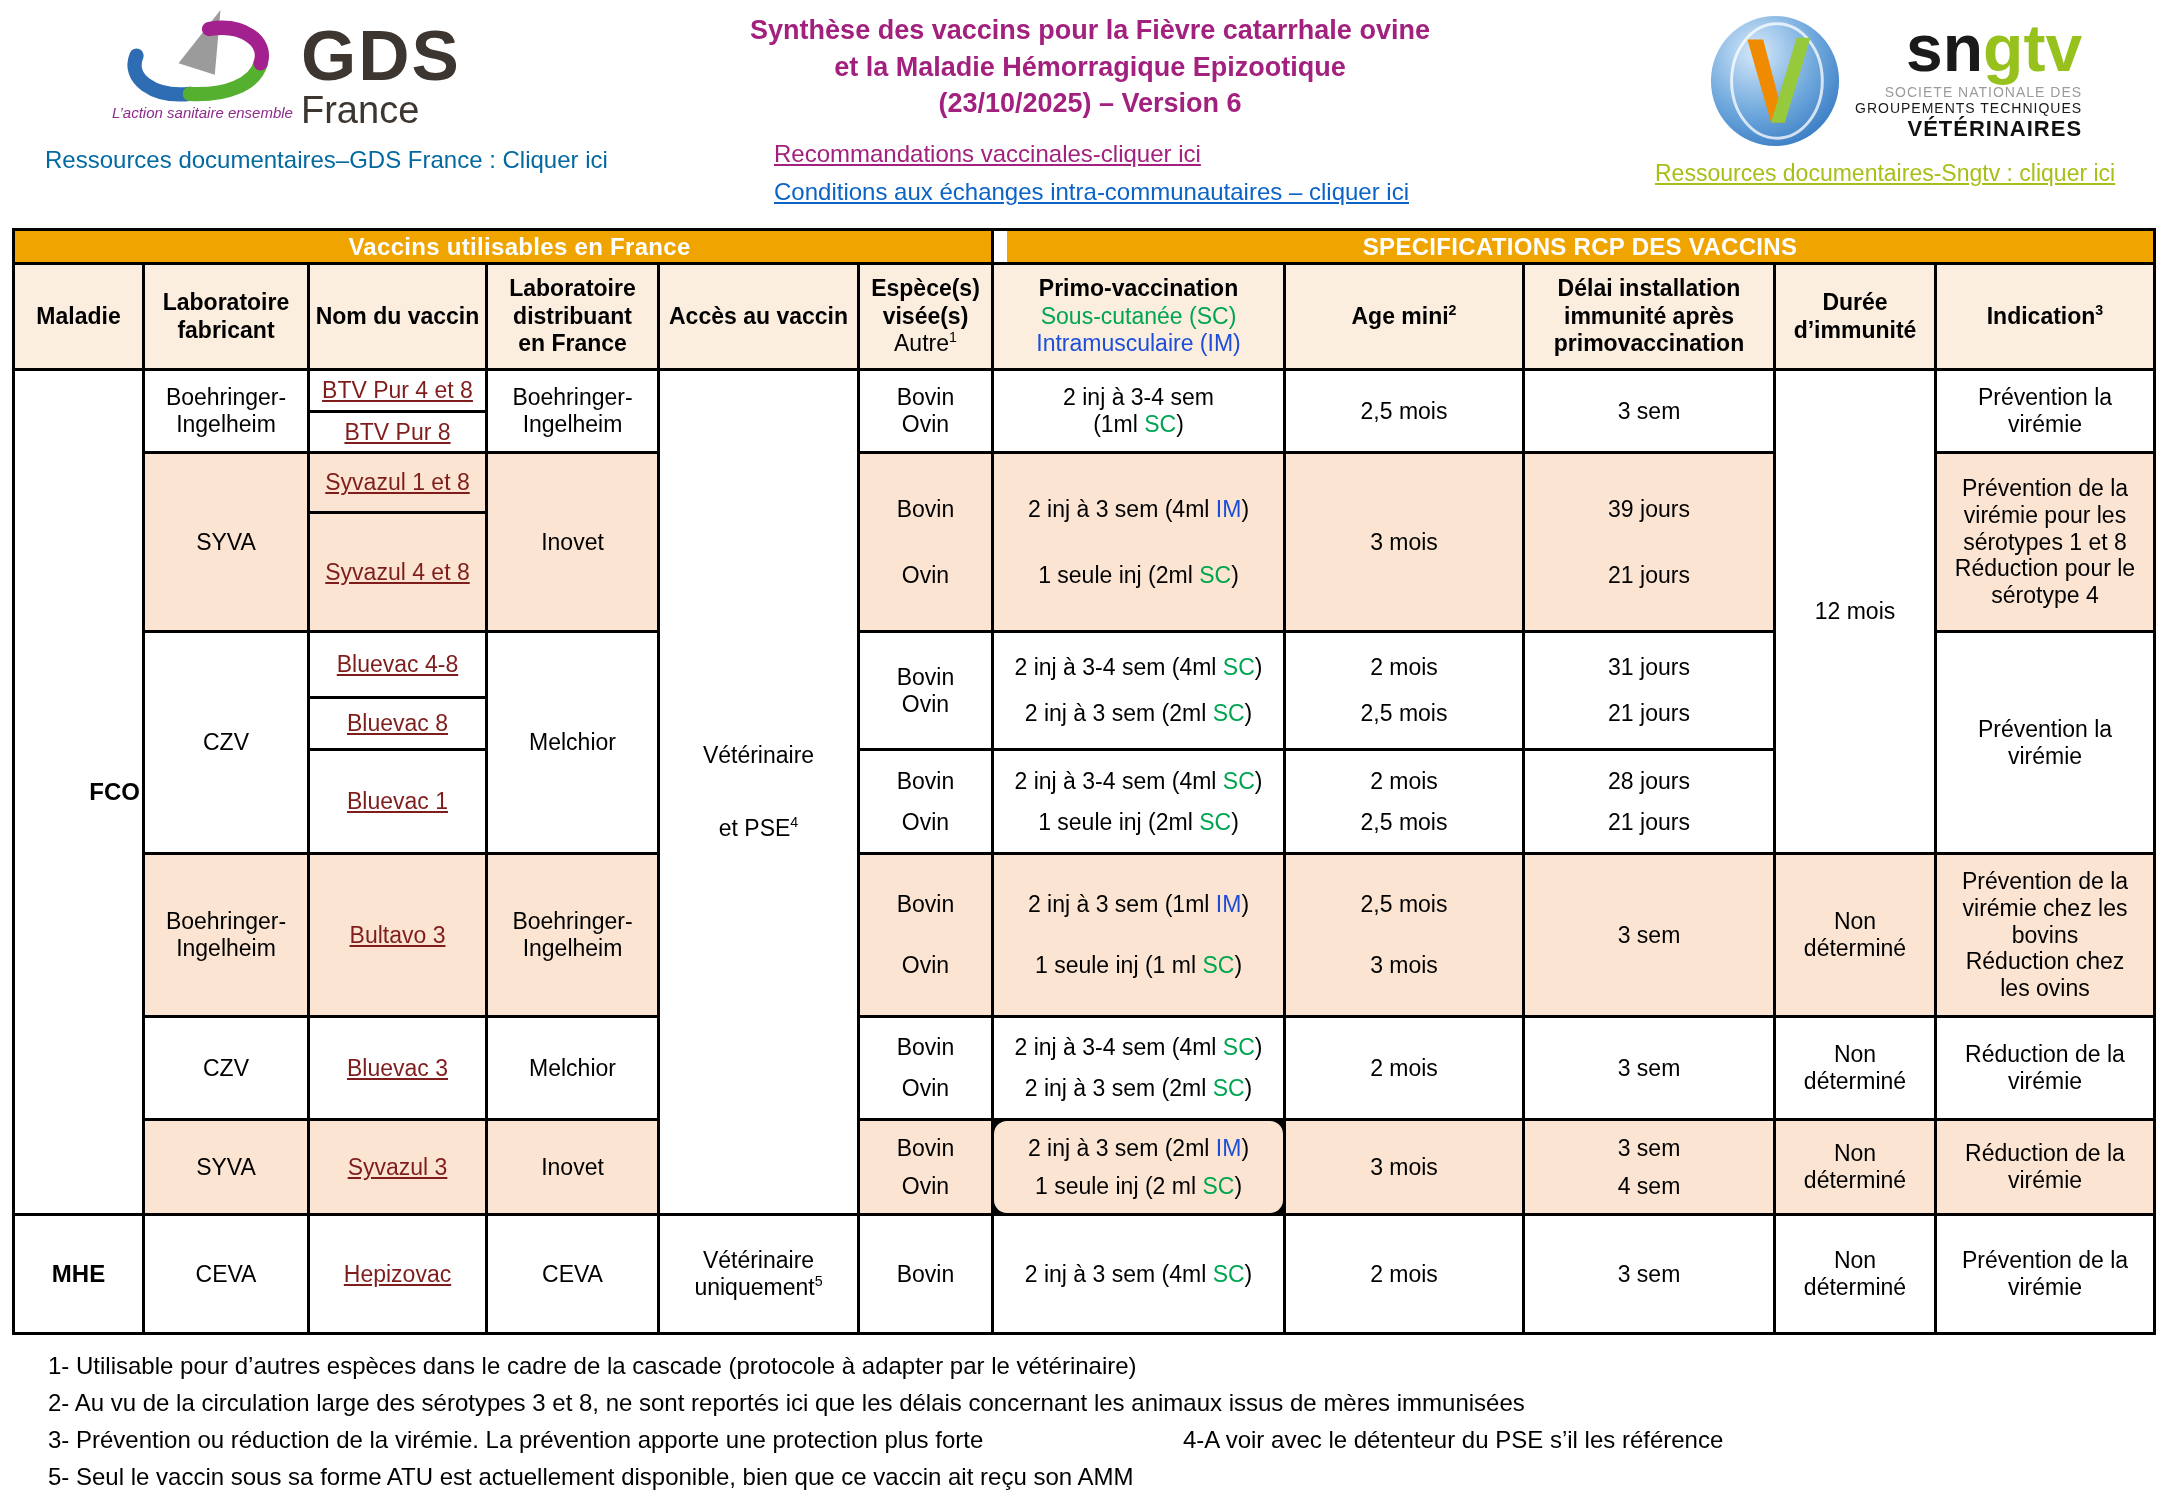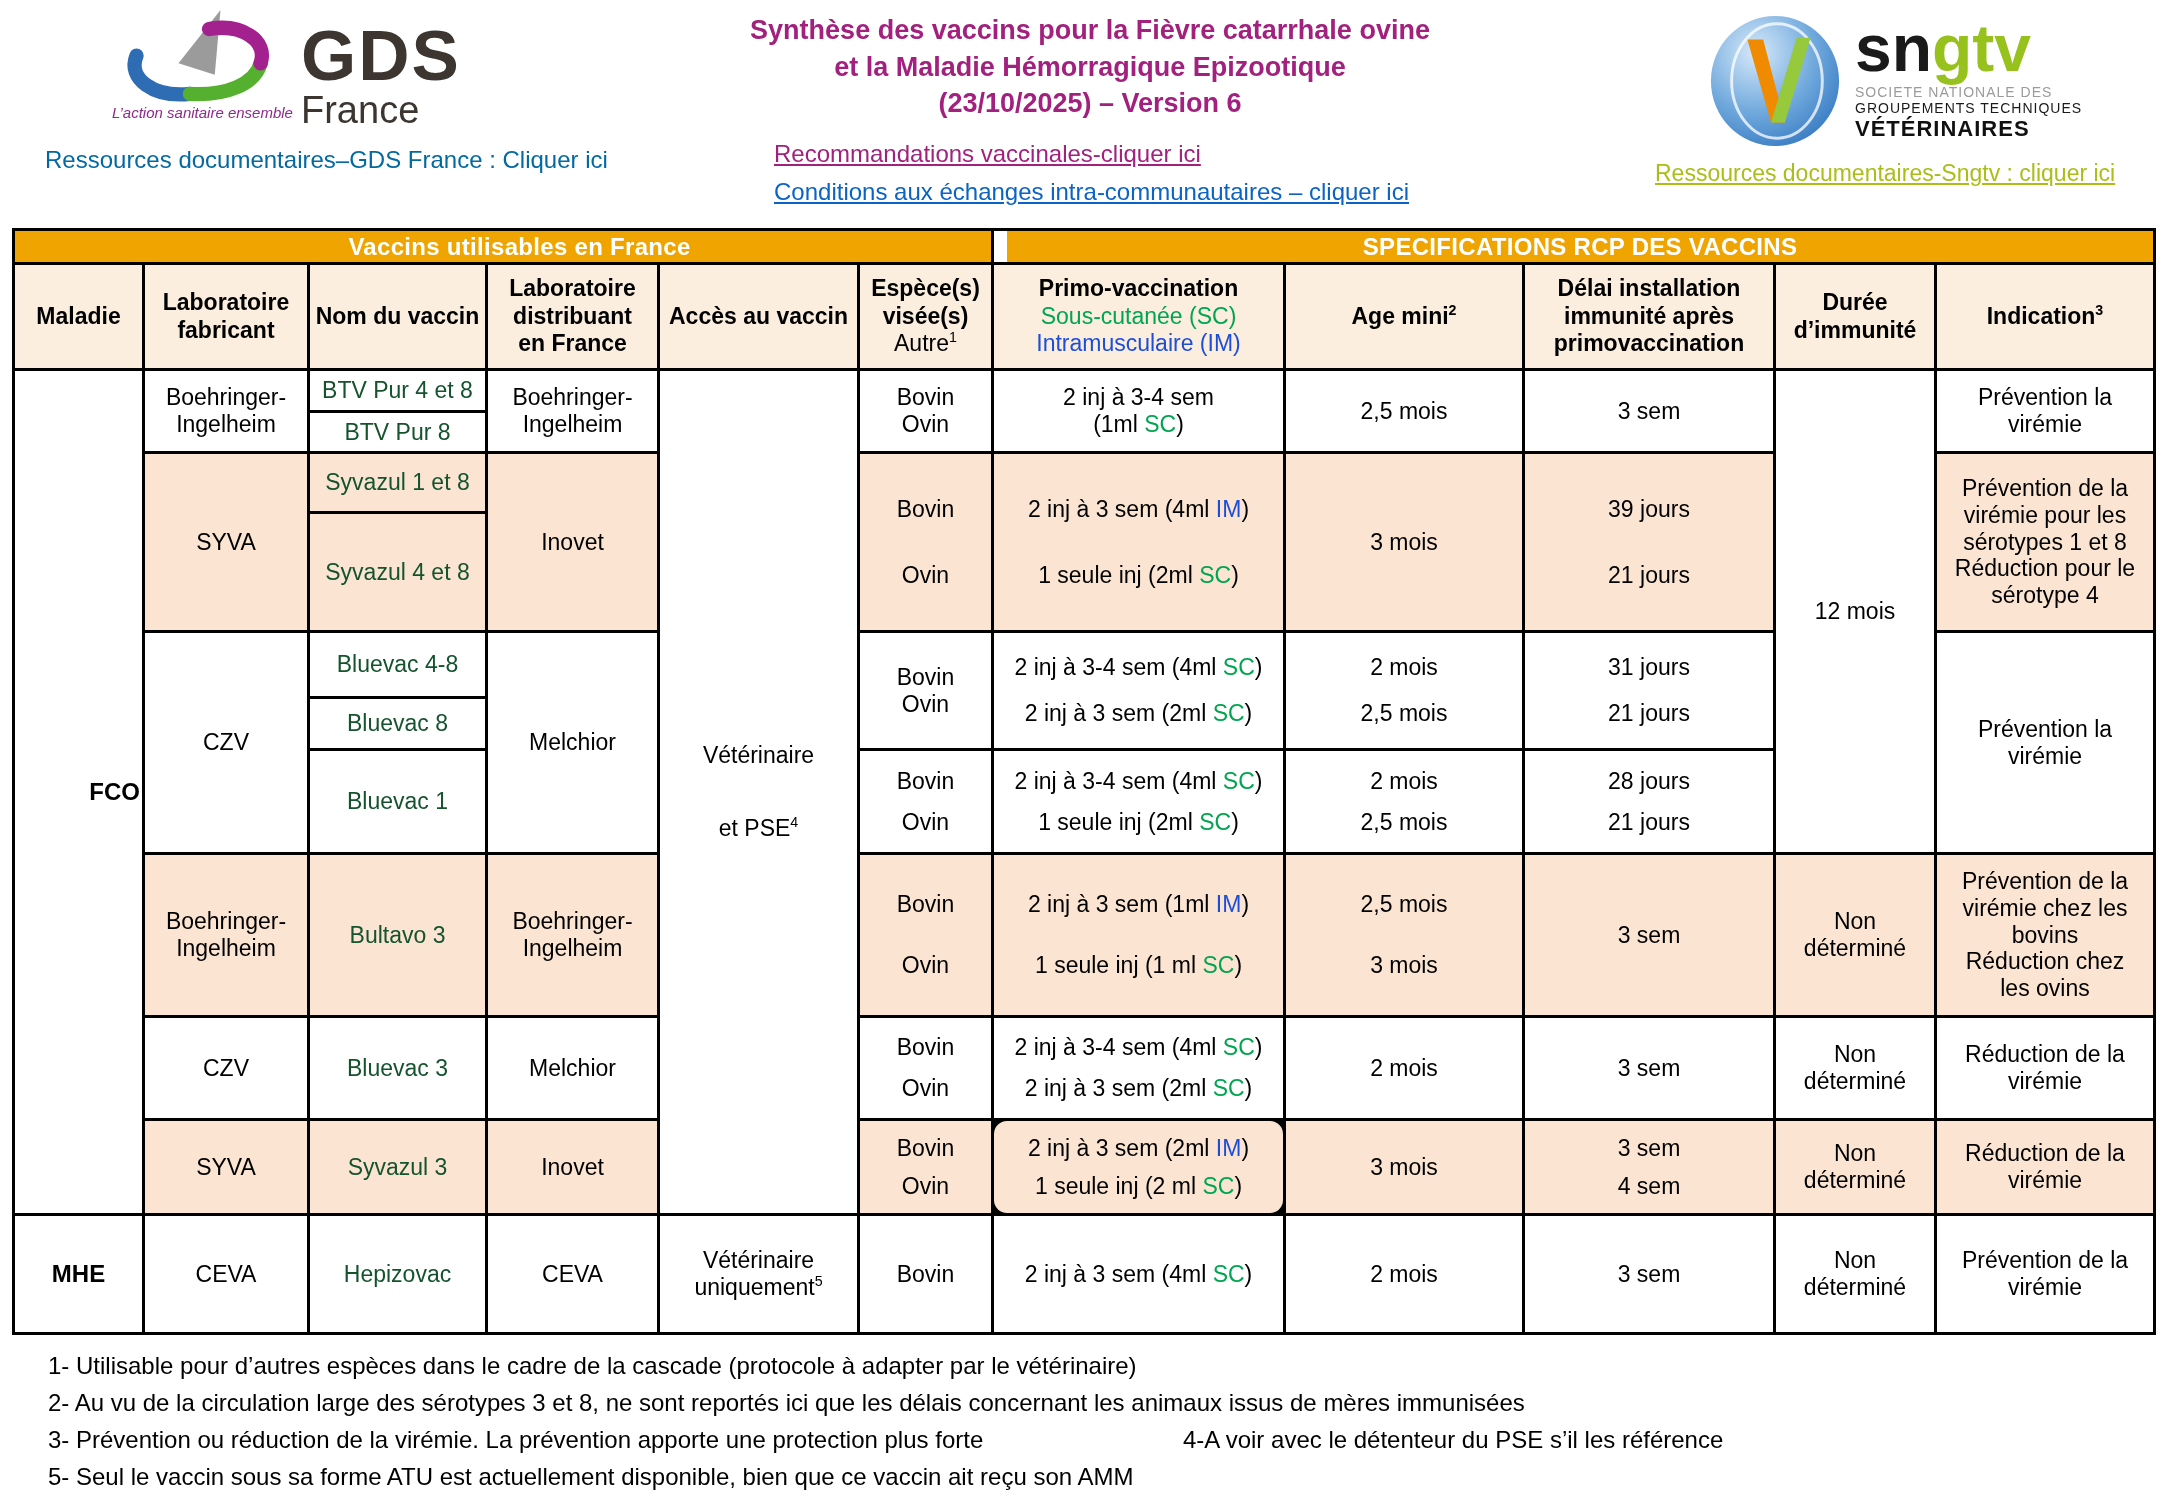--- a/index.html
+++ b/index.html
@@ -11,21 +11,21 @@
   .gds-text{margin-left:14px;margin-top:14px;color:#3C3530;}
   .gds-brand{font-size:71px;font-weight:700;line-height:0.95;letter-spacing:2px;}
   .gds-country{font-size:38px;line-height:1.0;margin-top:2px;}
   .gds-tagline{position:absolute;left:112px;top:104px;font-size:15px;font-style:italic;color:#8E2A8B;}
   .gds-link{position:absolute;left:45px;top:146px;font-size:24px;color:#0369a1;cursor:pointer;}
 
   .title{position:absolute;left:710px;top:12px;width:760px;text-align:center;color:#A3217E;font-weight:700;font-size:27px;line-height:1.36;}
   .link-rec{position:absolute;left:774px;top:140px;font-size:24px;color:#A3217E;text-decoration:underline;cursor:pointer;}
   .link-cond{position:absolute;left:774px;top:178px;font-size:24px;color:#0B63C5;text-decoration:underline;cursor:pointer;}
 
-  .sngtv-logo{position:absolute;left:1705px;top:12px;display:flex;align-items:flex-start;}
+  .sngtv-logo{position:absolute;left:1705px;top:12px;display:flex;align-items:flex-start;text-align:right;}
   .sngtv-text{margin-left:10px;margin-top:8px;}
   .sngtv-word{font-size:66px;font-weight:700;line-height:0.85;letter-spacing:0px;}
   .sngtv-word .sn{color:#1A1A1A;}
   .sngtv-word .gtv{color:#97C21E;}
   .sngtv-sub1{font-size:14px;color:#9C9B9B;letter-spacing:1px;margin-top:8px;}
   .sngtv-sub2{font-size:14px;color:#1A1A1A;letter-spacing:1px;}
   .sngtv-sub3{font-size:22px;color:#111111;font-weight:700;letter-spacing:1px;}
   .sngtv-link{position:absolute;left:1655px;top:160px;font-size:23px;color:#A9BE17;text-decoration:underline;cursor:pointer;}
 
   
@@ -40,21 +40,21 @@
   .bg-w{background:#ffffff;}
   .bg-p{background:#FBE5D2;}
   .bg-h{background:#FBEEDF;}
   .bg-o{background:#F0A400;color:#ffffff;font-weight:700;font-size:24px;letter-spacing:0.3px;}
   .gap{border-left:13px solid #ffffff;}
   .hdr{font-weight:700;line-height:1.2;}
   .bold{font-weight:700;font-size:24px;}
   .spread{justify-content:space-evenly;}
   .loose .line + .line{margin-top:46px;}
   .cell .line{white-space:nowrap;}
-  .vlink .line span{color:#14532d;cursor:pointer;text-align:right;}
+  .vlink .line span{color:#7f1d1d;text-decoration:underline;cursor:pointer;text-align:right;}
   .k-sc{color:#00A550;}
   .k-im{color:#1d4ed8;}
   .k-sup{font-size:0.62em;vertical-align:super;line-height:0;}
   .k-reg{font-weight:400;}
 
   
   .footnotes{position:absolute;left:48px;top:1352px;width:2100px;font-size:24px;color:#000;}
   .fline{position:relative;margin-bottom:9px;white-space:nowrap;}
   .fextra{position:absolute;left:1135px;top:0;}
 </style>

